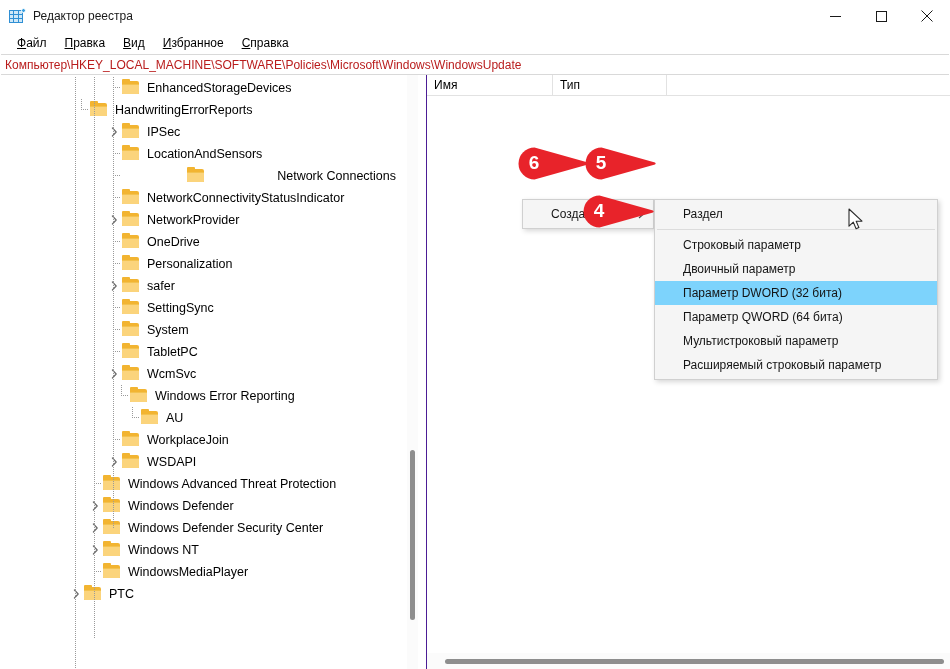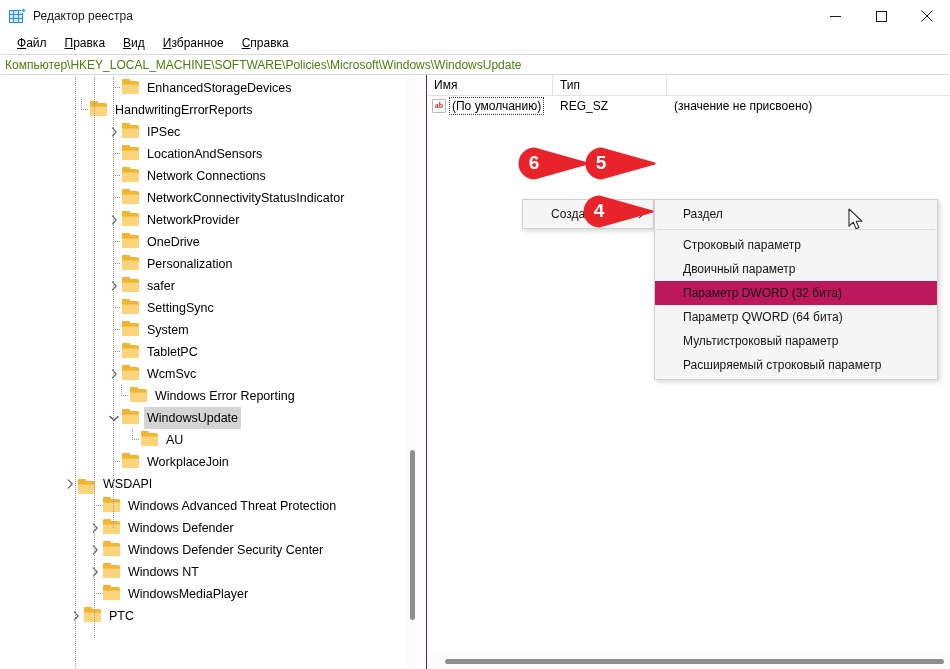--- a/index.html
+++ b/index.html
@@ -97,21 +97,21 @@
     border: 1px solid #d9d9d9;
     border-left: none; border-right: none;
     background: #ffffff;
     display: flex;
     align-items: center;
     padding-left: 4px;
     overflow: hidden;
   }
   .addressbar .path {
     font-size: 12px;
-    color: #4d7c0f;
+    color: #b91c1c;
     white-space: nowrap;
   }
 
   
   .main {
     flex: 1 1 auto;
     display: flex;
     min-height: 0;
     background: #ffffff;
     position: relative;
@@ -335,21 +335,21 @@
   .ctx-item {
     height: 24px;
     display: flex;
     align-items: center;
     padding: 0 10px 0 28px;
     font-size: 12px;
     color: #141414;
     white-space: nowrap;
     position: relative;
   }
-  .ctx-item.hl { background: #be185d; }
+  .ctx-item.hl { background: #7dd3fc; }
   .ctx-item .sub-chev {
     position: absolute;
     right: 9px; top: 0; bottom: 0;
     display: flex; align-items: center;
     color: #4a4a4a;
   }
   .ctx-sep {
     height: 1px;
     margin: 3px 2px 3px 2px;
     background: #dcdcdc;
@@ -470,21 +470,21 @@
             </div>
             <div class="tnode" style="padding-left: 106px;">
               <div class="dots"></div>
               <div class="folder">
                 <div class="tab"></div>
                 <div class="back"></div>
                 <div class="front"></div>
               </div>
               <div class="tlabel">LocationAndSensors</div>
             </div>
-            <div class="tnode" style="padding-left: 106px;">
+            <div class="tnode" style="padding-left: 106px; justify-content: space-between;">
               <div class="dots"></div>
               <div class="folder">
                 <div class="tab"></div>
                 <div class="back"></div>
                 <div class="front"></div>
               </div>
               <div class="tlabel">Network Connections</div>
             </div>
             <div class="tnode" style="padding-left: 106px;">
               <div class="dots"></div>
@@ -581,52 +581,39 @@
             </div>
             <div class="tnode" style="padding-left: 114px;">
               <div class="dots"></div>
               <div class="folder">
                 <div class="tab"></div>
                 <div class="back"></div>
                 <div class="front"></div>
               </div>
               <div class="tlabel">Windows Error Reporting</div>
             </div>
-            <div class="tnode selected" style="padding-left: 106px;">
-              <div class="chev">
-                <svg width="10" height="7" viewBox="0 0 10 7">
-                  <path d="M1 1.5 L5 5.3 L9 1.5" fill="none" stroke="#4a4a4a" stroke-width="1.2" stroke-linecap="round" stroke-linejoin="round"></path>
-                </svg>
-              </div>
-              <div class="folder">
-                <div class="tab"></div>
-                <div class="back"></div>
-                <div class="front"></div>
-              </div>
-              <div class="tlabel">WindowsUpdate</div>
-            </div>
             <div class="tnode" style="padding-left: 125px;">
               <div class="dots"></div>
               <div class="folder">
                 <div class="tab"></div>
                 <div class="back"></div>
                 <div class="front"></div>
               </div>
               <div class="tlabel">AU</div>
             </div>
             <div class="tnode" style="padding-left: 106px;">
               <div class="dots"></div>
               <div class="folder">
                 <div class="tab"></div>
                 <div class="back"></div>
                 <div class="front"></div>
               </div>
               <div class="tlabel">WorkplaceJoin</div>
             </div>
-            <div class="tnode" style="padding-left: 62px; align-items: flex-end;">
+            <div class="tnode" style="padding-left: 106px;">
               <div class="chev">
                 <svg width="7" height="10" viewBox="0 0 7 10">
                   <path d="M1.4 1 L5.2 5 L1.4 9" fill="none" stroke="#6a6a6a" stroke-width="1.2" stroke-linecap="round" stroke-linejoin="round"></path>
                 </svg>
               </div>
               <div class="folder">
                 <div class="tab"></div>
                 <div class="back"></div>
                 <div class="front"></div>
               </div>
@@ -711,30 +698,20 @@
       <div class="tree-vscroll">
         <div class="thumb"></div>
       </div>
     </div>
 
     <div class="list-pane">
       <div class="lv-header">
         <div class="lv-col c0">Имя</div>
         <div class="lv-col c1">Тип</div>
         <div class="lv-col c2">Значение</div>
-      </div>
-      <div class="lv-row">
-        <div class="lv-cell c0">
-          <span class="ab-icon">
-              <span>ab</span>
-            </span>
-          <span class="focus-rect">(По умолчанию)</span>
-        </div>
-        <div class="lv-cell c1">REG_SZ</div>
-        <div class="lv-cell c2">(значение не присвоено)</div>
       </div>
 
       <div class="lv-hscroll">
         <div class="thumb"></div>
       </div>
     </div>
 
     <div class="ctx ctx-parent">
       <div class="ctx-item">
         <span>Создать</span>

